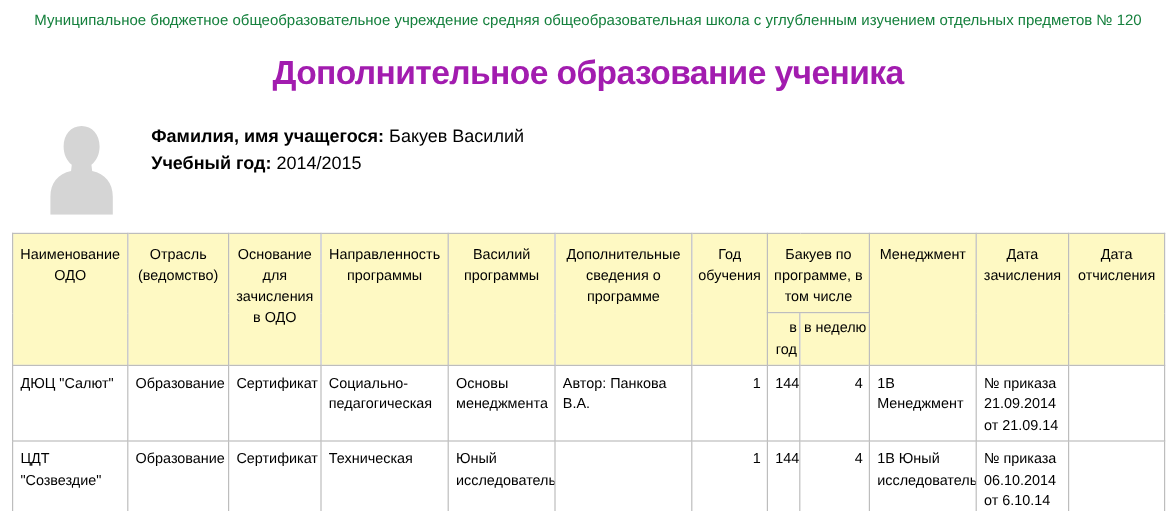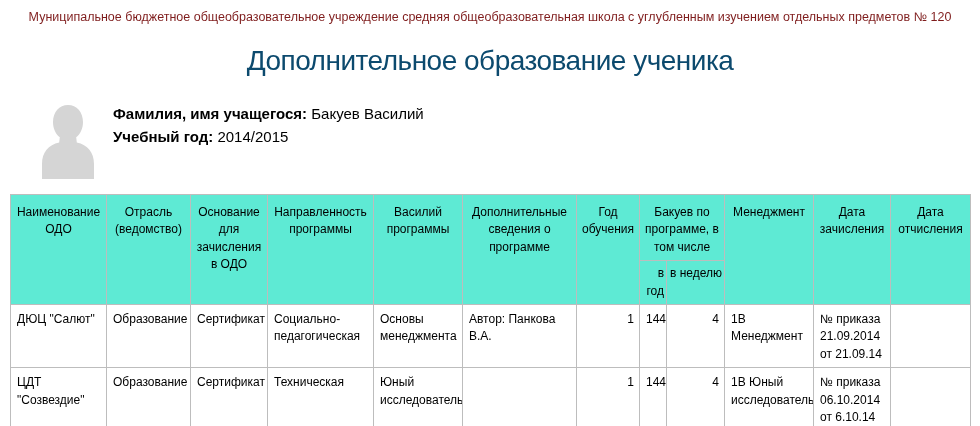--- a/index.html
+++ b/index.html
@@ -7,54 +7,54 @@
     width: 980px; height: 426px;
     background: #ffffff;
     font-family: "Liberation Sans", "DejaVu Sans", sans-serif;
     color: #000000;
     overflow: hidden;
   }
   .institution {
     padding-top: 10px;
     font-size: 12.5px;
     text-align: center;
-    color: #7f1d1d;
+    color: #15803d;
     white-space: nowrap;
   }
   .page-title {
     margin-top: 21px;
     font-size: 28px;
-    font-weight: 400;
+    font-weight: 700;
     text-align: center;
-    color: #0c4a6e;
+    color: #a21caf;
     letter-spacing: -0.5px;
   }
   .student {
     margin: 24px 0 0 38px;
     display: flex;
-    gap: 15px;
+    gap: 28px;
     align-items: flex-start;
   }
   .avatar-box { width: 60px; height: 78px; flex: 0 0 auto; }
   .student-lines { padding-top: 1px; font-size: 15px; line-height: 23px; }
   .student-lines b { font-weight: 700; }
   table {
     table-layout: fixed;
     border-collapse: collapse;
     width: 960px;
     margin: 15px 10px 0 10px;
   }
   th, td {
     border: 1px solid #bdbdbd;
     font-size: 12px;
     line-height: 1.45;
     overflow: hidden;
   }
   th {
-    background: #5eead4;
+    background: #fef9c3;
     font-weight: 400;
     text-align: center;
     vertical-align: top;
     padding: 9px 4px 4px 4px;
   }
   th.sub { padding: 4px 2px; text-align: right; }
   td {
     background: #ffffff;
     vertical-align: top;
     text-align: left;

